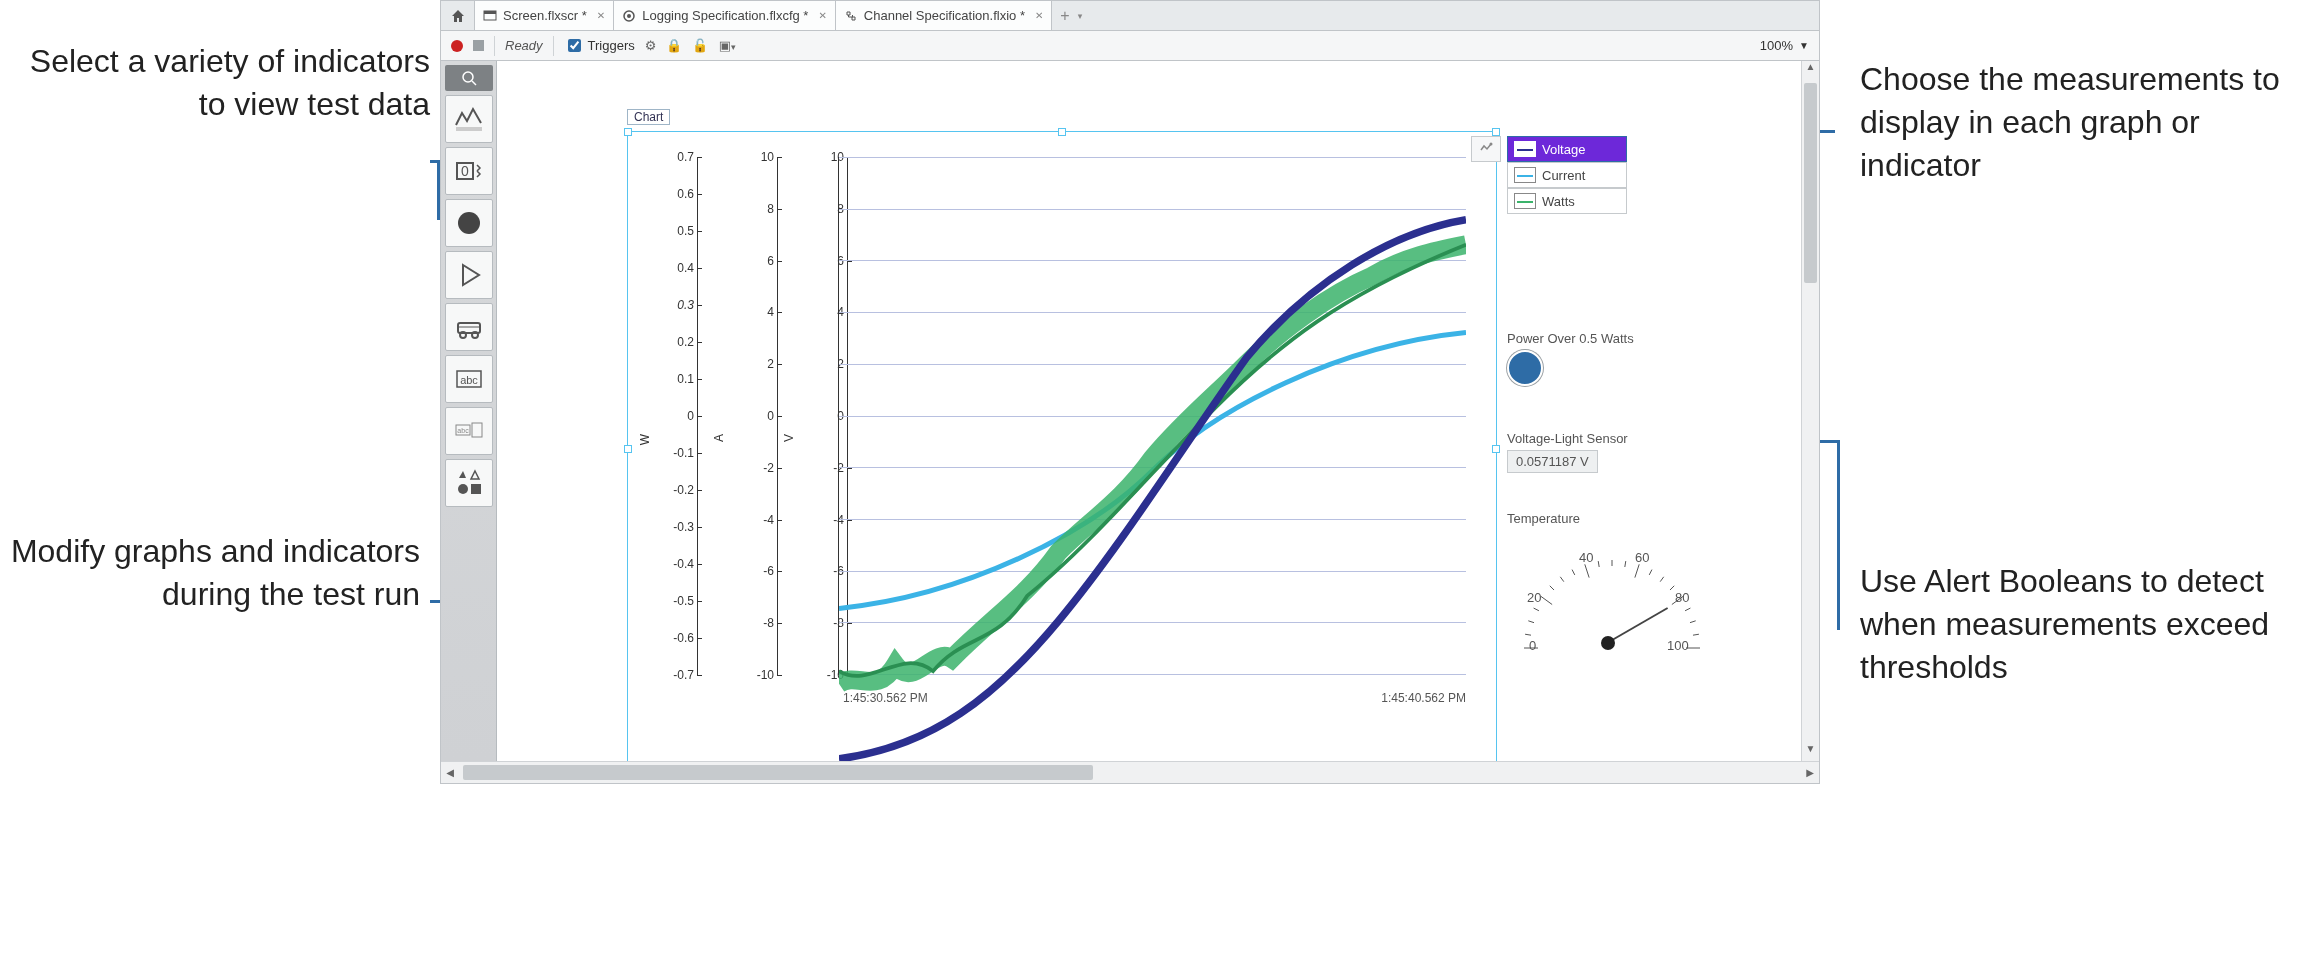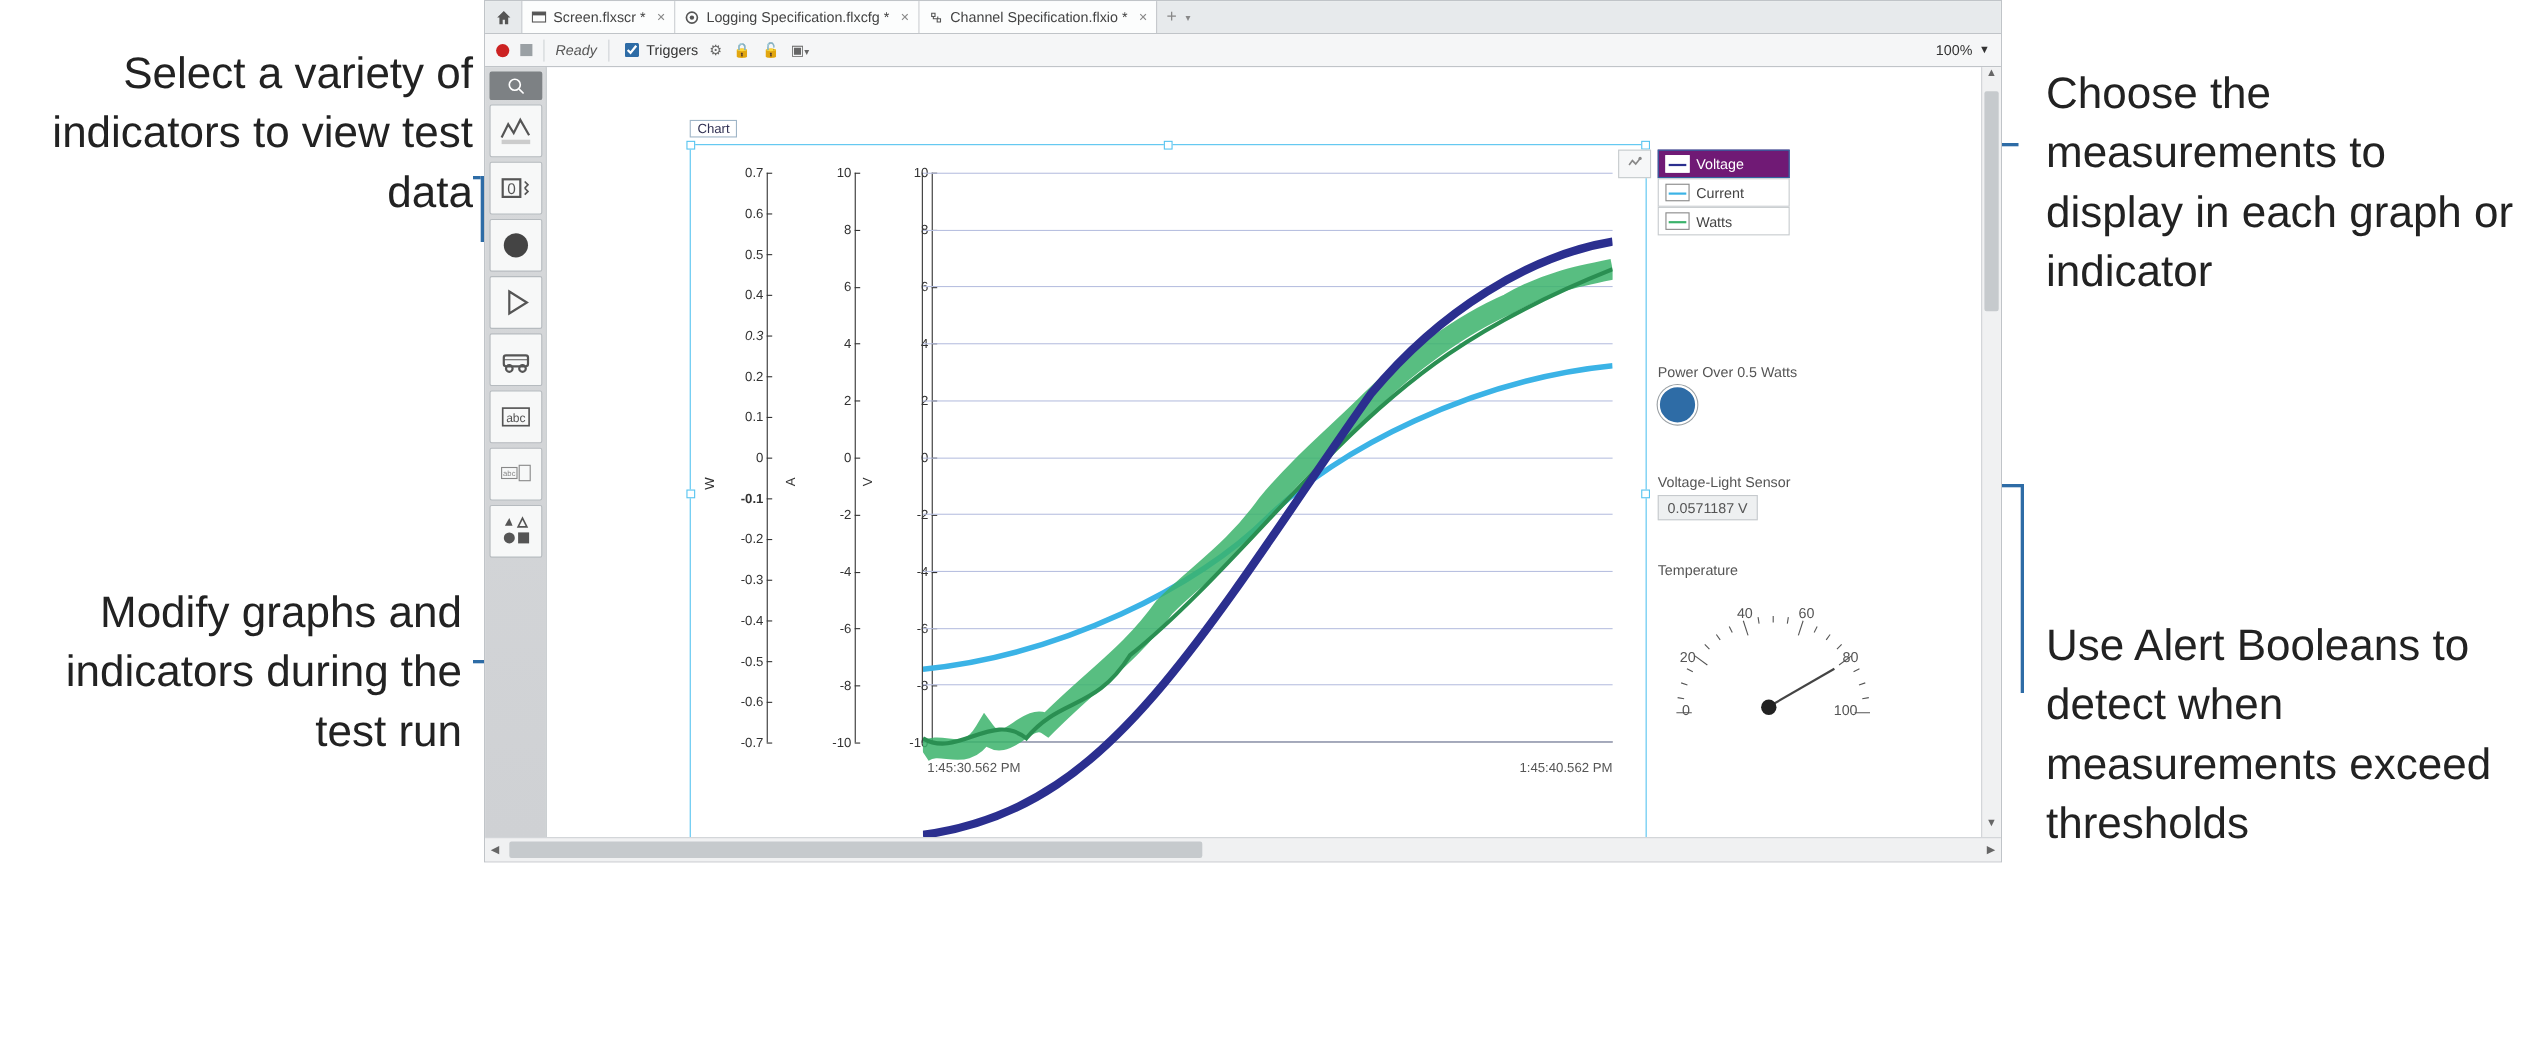--- a/index.html
+++ b/index.html
@@ -9,21 +9,21 @@
     font-size: 13px;
     color: #333;
     background: #fff;
     width: 2304px;
     height: 960px;
     position: relative;
   }
   
   .annot {
     position: absolute;
-    font-size: 40px;
+    font-size: 32px;
     color: #222;
     line-height: 1.35;
   }
   .annot-pointer {
     position: absolute;
     height: 0;
     border-top: 3px solid #2e6ca6;
   }
   .annot-dot {
     position: absolute;
@@ -168,21 +168,21 @@
   .legend-btn {
     position:absolute; left:-36px; top:0; width:30px; height:26px;
     border:1px solid #c6cacd; background:#f6f7f8;
     display:flex;align-items:center;justify-content:center; color:#888;
   }
   .legend .item {
     display:flex; align-items:center; gap:6px;
     border:1px solid #c6cacd; height:26px; padding:0 6px;
     background:#fff; color:#444;
   }
-  .legend .item.sel { background:#701a75; color:#fff; border-color:#2e6ca6;}
+  .legend .item.sel { background:#6d28d9; color:#fff; border-color:#2e6ca6;}
   .legend .swatch { width:22px; height:16px; border:1px solid #888; background:#fff; position:relative;}
   .legend .swatch .ln { position:absolute; left:2px; right:2px; top:50%; height:2px;}
   .legend .item.sel .swatch { border-color:#fff;}
 
   
   .readout { position:absolute; left:1010px; font-size:13px; color:#555;}
   .readout .label { margin-bottom:4px;}
   .readout .led { width:36px;height:36px;border-radius:18px;background:#2e6ca6;border:2px solid #fff;box-shadow:0 0 0 1px #9aa0a4;}
   .readout .value { background:#eef0f1;border:1px solid #c6cacd;padding:3px 8px; display:inline-block;}
 
@@ -367,21 +367,21 @@
             <div id="axis0" class="axis-ticks" style="left:0;">
                 <div class="axis-line"></div>
                 <div class="tick" style="top: 0%;">0.7</div>
                 <div class="tick" style="top: 7.14286%;">0.6</div>
                 <div class="tick" style="top: 14.2857%;">0.5</div>
                 <div class="tick" style="top: 21.4286%;">0.4</div>
                 <div class="tick" style="top: 28.5714%; font-style: italic;">0.3</div>
                 <div class="tick" style="top: 35.7143%;">0.2</div>
                 <div class="tick" style="top: 42.8571%;">0.1</div>
                 <div class="tick" style="top: 50%;">0</div>
-                <div class="tick" style="top: 57.1429%; font-weight: bold;">-0.1</div>
+                <div class="tick" style="top: 57.1429%;">-0.1</div>
                 <div class="tick" style="top: 64.2857%;">-0.2</div>
                 <div class="tick" style="top: 71.4286%;">-0.3</div>
                 <div class="tick" style="top: 78.5714%;">-0.4</div>
                 <div class="tick" style="top: 85.7143%;">-0.5</div>
                 <div class="tick" style="top: 92.8571%;">-0.6</div>
                 <div class="tick" style="top: 100%;">-0.7</div>
               </div>
             <div class="axis-title" style="left:-10px; top:50%;">W</div>
             <div id="axis1" class="axis-ticks" style="left:80px;">
                 <div class="axis-line"></div>

